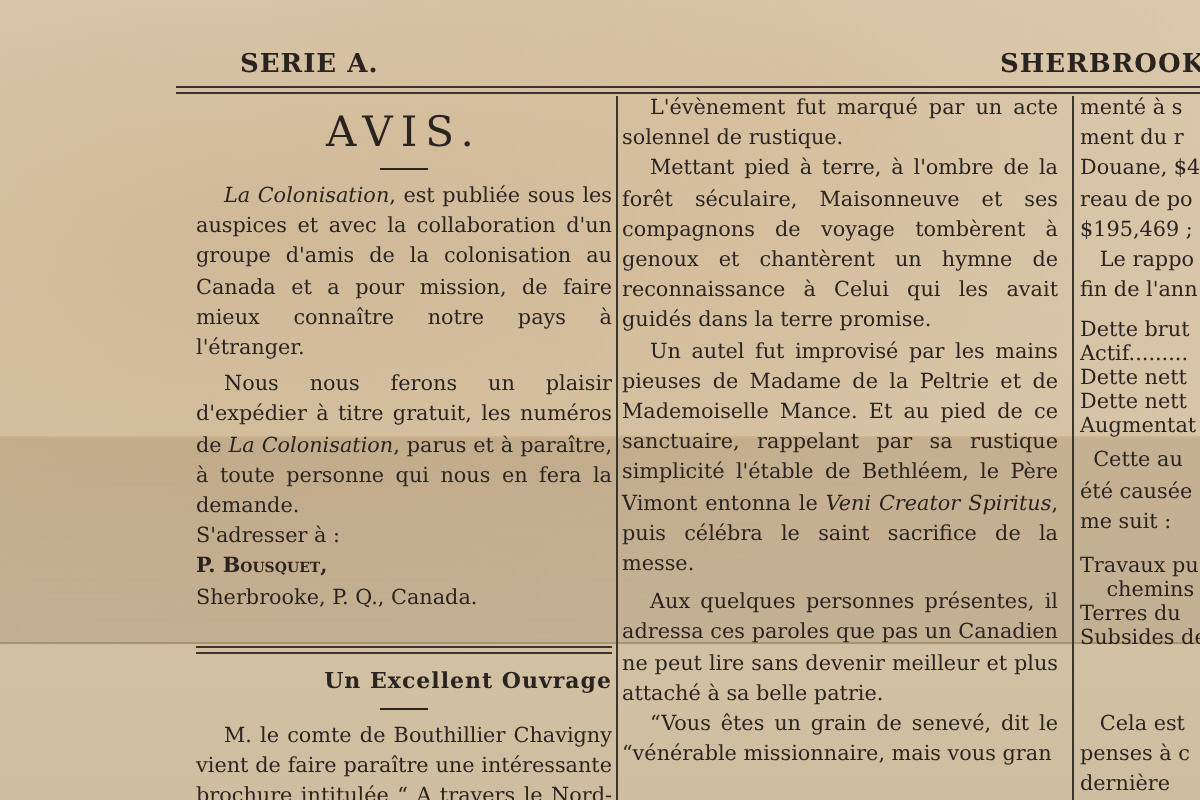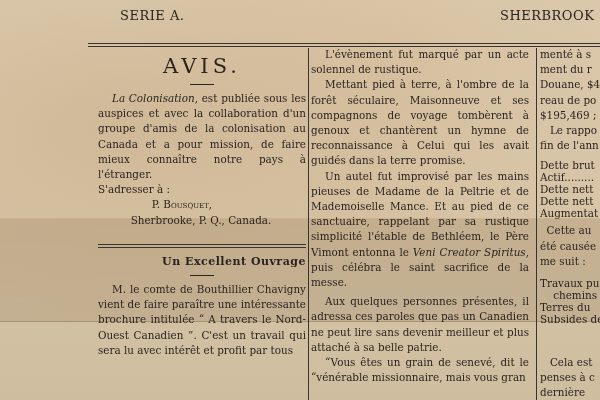--- a/index.html
+++ b/index.html
@@ -16,38 +16,38 @@
       color: #2a2420;
     }
     .fold-band {
       position: absolute; left: 0; width: 600px; top: 218px; height: 102px;
       background: linear-gradient(180deg, rgba(150,125,90,0.28), rgba(140,115,85,0.22));
       border-top: 1px solid rgba(210,180,140,0.7);
       border-bottom: 1px solid rgba(120,100,70,0.35);
       pointer-events: none;
     }
     .header-line {
-      position: absolute; top: 8px; font-size: 13px; font-weight: normal; letter-spacing: 0.5px;
+      position: absolute; top: 25px; font-size: 13px; font-weight: bold; letter-spacing: 0.5px;
       font-family: "DejaVu Serif", serif;
     }
     #series { left: 120px; }
     #city { left: 500px; }
     .rule-top1 { position: absolute; left: 88px; top: 43px; width: 520px; height: 1px; background: #3a3430; }
     .rule-top2 { position: absolute; left: 88px; top: 46px; width: 520px; height: 1px; background: #3a3430; }
     .col-rule { position: absolute; top: 48px; width: 1px; height: 352px; background: #3a3430; }
     .col { position: absolute; font-size: 10.4px; line-height: 15.2px; text-align: justify; }
     .col p { margin: 0; }
     .ind { text-indent: 14px; }
     #col1 { left: 98px; top: 48px; width: 208px; }
     #col2 { left: 311px; top: 47px; width: 218px; }
     #col3 { left: 540px; top: 47px; width: 70px; white-space: nowrap; overflow: hidden; text-align: left; }
     .title-avis { text-align: center; font-size: 21px; letter-spacing: 4px; margin: 6px 0 0 0; line-height: 24px; font-family: "DejaVu Serif", serif; }
     .short-rule { width: 24px; height: 1px; background: #2a2420; margin: 6px auto 6px auto; }
-    .signature { text-align: center; }
-    .sig2 { text-align: center; padding-right: 2px; }
+    .signature { text-align: left; font-weight: bold; }
+    .sig2 { text-align: left; padding-right: 2px; }
     .section-rule1 { height: 1px; background: #3a3430; margin: 16px 0 2px 0; }
     .section-rule2 { height: 1px; background: #3a3430; margin: 0 0 6px 0; }
     .ouvrage-title { text-align: right; font-weight: bold; font-size: 11px; letter-spacing: 0.5px; margin-top: 4px; }
     i { font-style: italic; }
     .sc { font-variant: small-caps; }
   </style>
 </head>
 <body>
 
 <div class="fold-band"></div>
@@ -57,20 +57,21 @@
 
 <div class="rule-top1"></div>
 <div class="rule-top2"></div>
 <div class="col-rule" style="left:308px;"></div>
 <div class="col-rule" style="left:536px;"></div>
 
 <div class="col" id="col1">
   <div class="title-avis">AVIS.</div>
   <div class="short-rule"></div>
   <p class="ind"><i>La Colonisation</i><span>, est publiée sous les auspices et avec la collaboration d'un groupe d'amis de la colonisation au Canada et a pour mission, de faire mieux connaître notre pays à l'étranger.</span></p>
+  <p class="ind" style="margin-top:3px;"><span>Nous nous ferons un plaisir d'expédier à titre gratuit, les numéros de </span><i>La Colonisation</i><span>, parus et à paraître, à toute personne qui nous en fera la demande.</span></p>
   <p>S'adresser à :</p>
   <p class="signature" style="padding-right:40px;"><span class="sc">P. Bousquet,</span></p>
   <p class="sig2">Sherbrooke, P. Q., Canada.</p>
   <div class="section-rule1"></div>
   <div class="section-rule2"></div>
   <div class="ouvrage-title">Un Excellent Ouvrage</div>
   <div class="short-rule"></div>
   <p class="ind">M. le comte de Bouthillier Chavigny vient de faire paraître une intéressante brochure intitulée “ A travers le Nord-Ouest Canadien ”. C'est un travail qui sera lu avec intérêt et profit par tous</p>
 </div>
 

